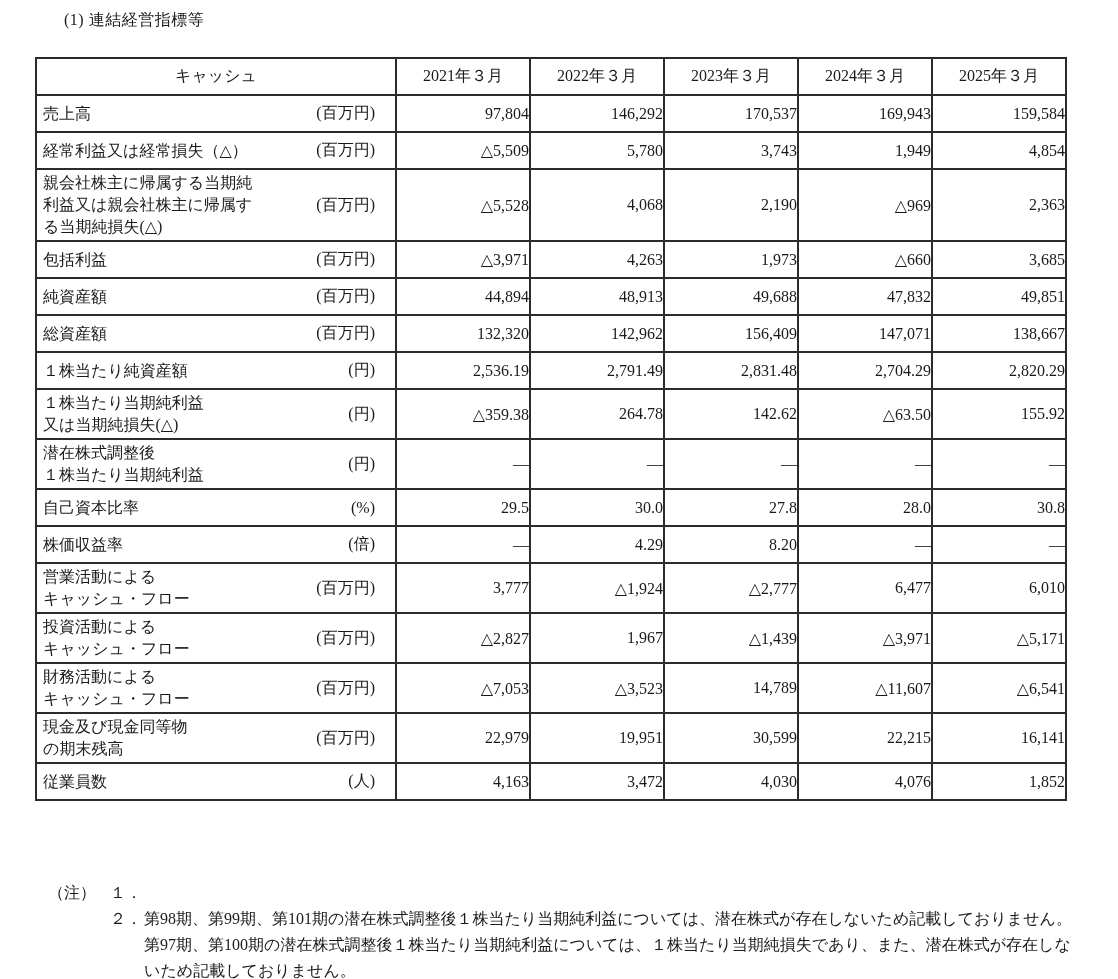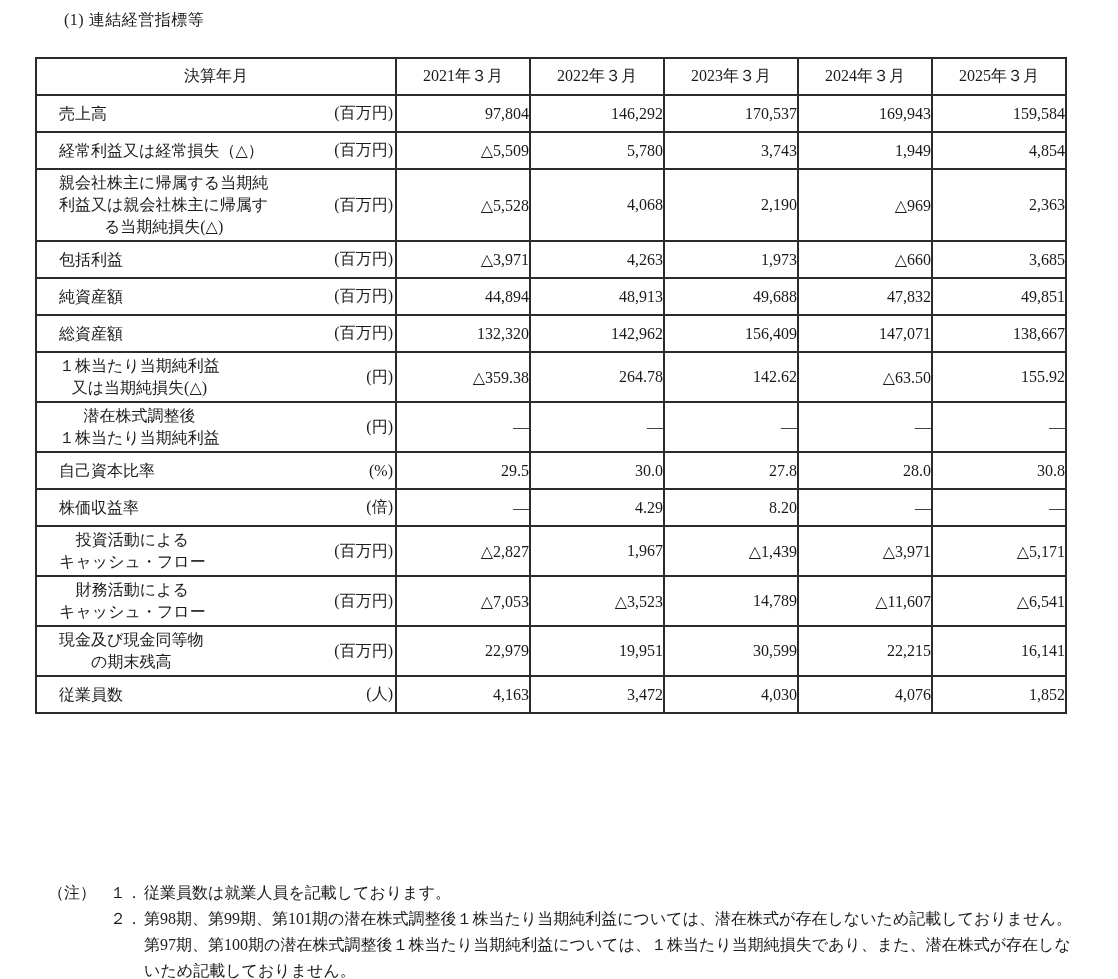--- a/index.html
+++ b/index.html
@@ -19,22 +19,22 @@
     border:2px solid #2b2b2b;
     padding:0;vertical-align:middle;
     font-size:16px;
   }
   tr.r1{height:37px;}
   tr.r2{height:50px;border-radius:16px;}
   tr.r3{height:72px;margin-top:38px;}
   td.hdr{text-align:center;}
   td.lc{}
   .lf{display:flex;justify-content:space-between;align-items:center;}
-  .lbl{display:inline-block;padding-left:22px;text-align:center;white-space:pre-line;line-height:22px;}
-  .unit{white-space:nowrap;padding-right:2px;}
+  .lbl{display:inline-block;padding-left:6px;text-align:left;white-space:pre-line;line-height:22px;}
+  .unit{white-space:nowrap;padding-right:20px;}
   td.num{text-align:right;padding-right:12px;}
   .notes{position:absolute;left:48px;top:880px;width:1046px;}
   .note-row{display:flex;line-height:26px;}
   .note-marker{width:62px;flex:0 0 62px;}
   .note-num{width:34px;flex:0 0 34px;}
   .note-text{width:930px;}
 </style>
 </head>
 <body>
 
@@ -45,21 +45,21 @@
     <colgroup>
       <col style="width:360px">
         <col style="width:134px">
         <col style="width:134px">
         <col style="width:134px">
         <col style="width:134px">
         <col style="width:134px">
     </colgroup>
     <tbody>
       <tr class="r1">
-        <td class="hdr">決算年月</td>
+        <td class="hdr">キャッシュ</td>
         <td class="hdr">2021年３月</td>
         <td class="hdr">2022年３月</td>
         <td class="hdr">2023年３月</td>
         <td class="hdr">2024年３月</td>
         <td class="hdr">2025年３月</td>
       </tr>
 
       <tr class="r1">
         <td class="lc">
             <div class="lf">
@@ -133,20 +133,33 @@
               <span class="lbl">総資産額</span>
               <span class="unit">(百万円)</span>
             </div>
           </td>
         <td class="num">132,320</td>
         <td class="num">142,962</td>
         <td class="num">156,409</td>
         <td class="num">147,071</td>
         <td class="num">138,667</td>
       </tr>
+      <tr class="r1">
+        <td class="lc">
+            <div class="lf">
+              <span class="lbl">１株当たり純資産額</span>
+              <span class="unit">(円)</span>
+            </div>
+          </td>
+        <td class="num">2,536.19</td>
+        <td class="num">2,791.49</td>
+        <td class="num">2,831.48</td>
+        <td class="num">2,704.29</td>
+        <td class="num">2,820.29</td>
+      </tr>
       <tr class="r2">
         <td class="lc">
             <div class="lf">
               <span class="lbl">１株当たり当期純利益
 又は当期純損失(△)</span>
               <span class="unit">(円)</span>
             </div>
           </td>
         <td class="num">△359.38</td>
         <td class="num">264.78</td>
@@ -190,20 +203,34 @@
           </td>
         <td class="num">—</td>
         <td class="num">4.29</td>
         <td class="num">8.20</td>
         <td class="num">—</td>
         <td class="num">—</td>
       </tr>
       <tr class="r2">
         <td class="lc">
             <div class="lf">
+              <span class="lbl">営業活動による
+キャッシュ・フロー</span>
+              <span class="unit">(百万円)</span>
+            </div>
+          </td>
+        <td class="num">3,777</td>
+        <td class="num">△1,924</td>
+        <td class="num">△2,777</td>
+        <td class="num">6,477</td>
+        <td class="num">6,010</td>
+      </tr>
+      <tr class="r2">
+        <td class="lc">
+            <div class="lf">
               <span class="lbl">投資活動による
 キャッシュ・フロー</span>
               <span class="unit">(百万円)</span>
             </div>
           </td>
         <td class="num">△2,827</td>
         <td class="num">1,967</td>
         <td class="num">△1,439</td>
         <td class="num">△3,971</td>
         <td class="num">△5,171</td>
@@ -249,21 +276,20 @@
         <td class="num">4,076</td>
         <td class="num">1,852</td>
       </tr>
     </tbody>
   </table>
 
   <div class="notes">
     <div class="note-row">
       <div class="note-marker">（注）</div>
       <div class="note-num">１．</div>
-      <div class="note-text">従業員数は就業人員を記載しております。</div>
     </div>
     <div class="note-row">
       <div class="note-marker"></div>
       <div class="note-num">２．</div>
       <div class="note-text">第98期、第99期、第101期の潜在株式調整後１株当たり当期純利益については、潜在株式が存在しないため記載しておりません。第97期、第100期の潜在株式調整後１株当たり当期純利益については、１株当たり当期純損失であり、また、潜在株式が存在しないため記載しておりません。</div>
     </div>
   </div>
 </div>
 
 </body></html>

